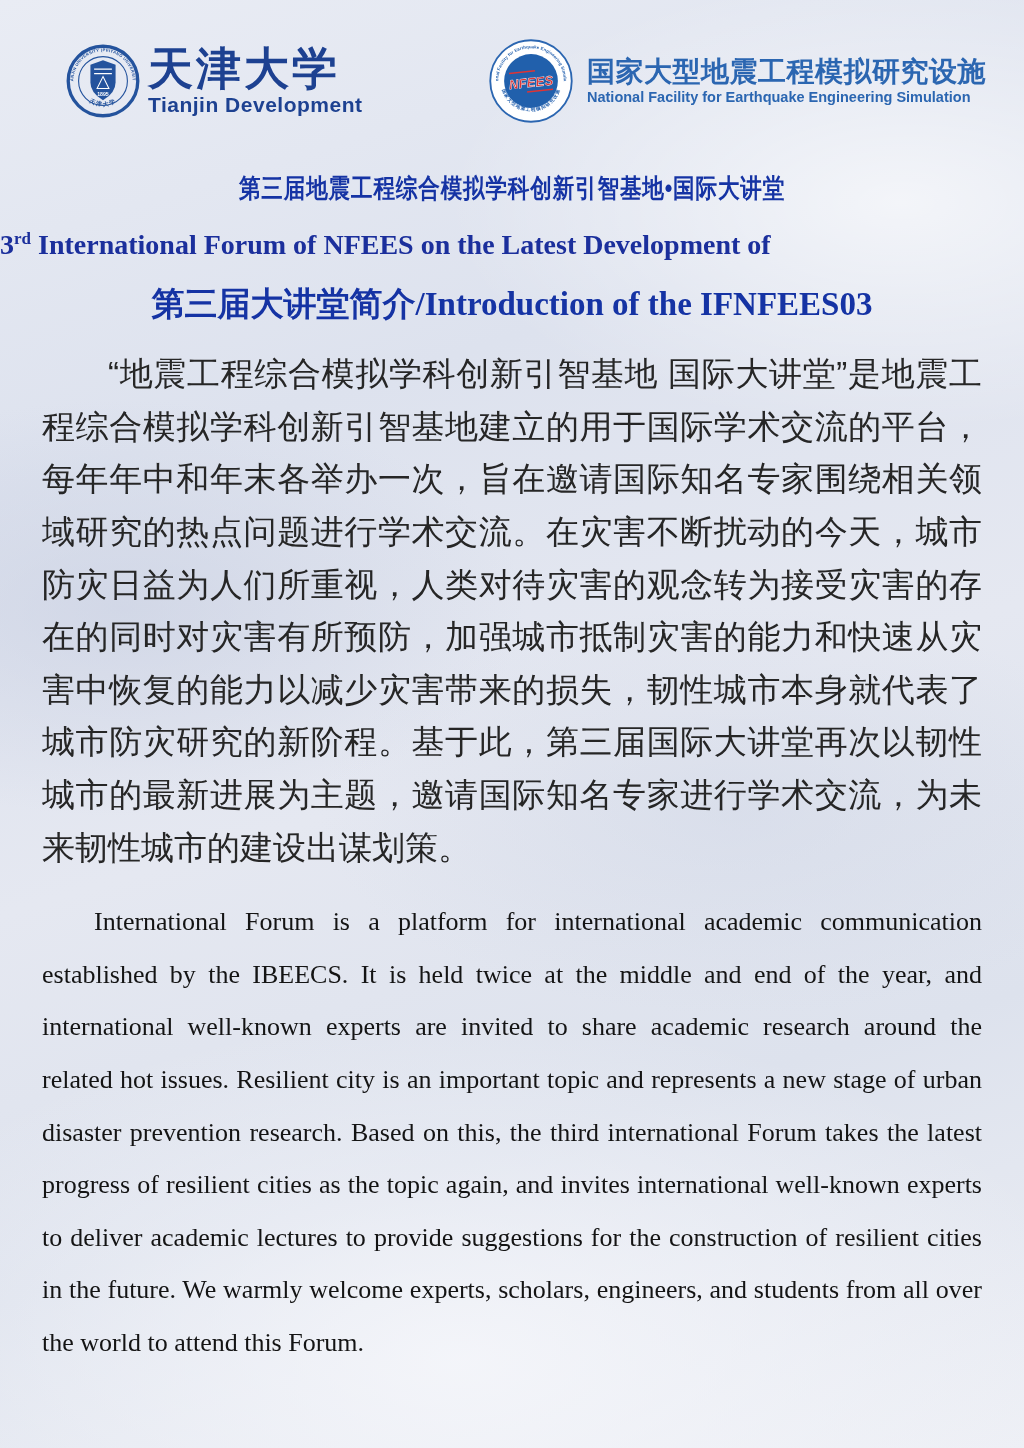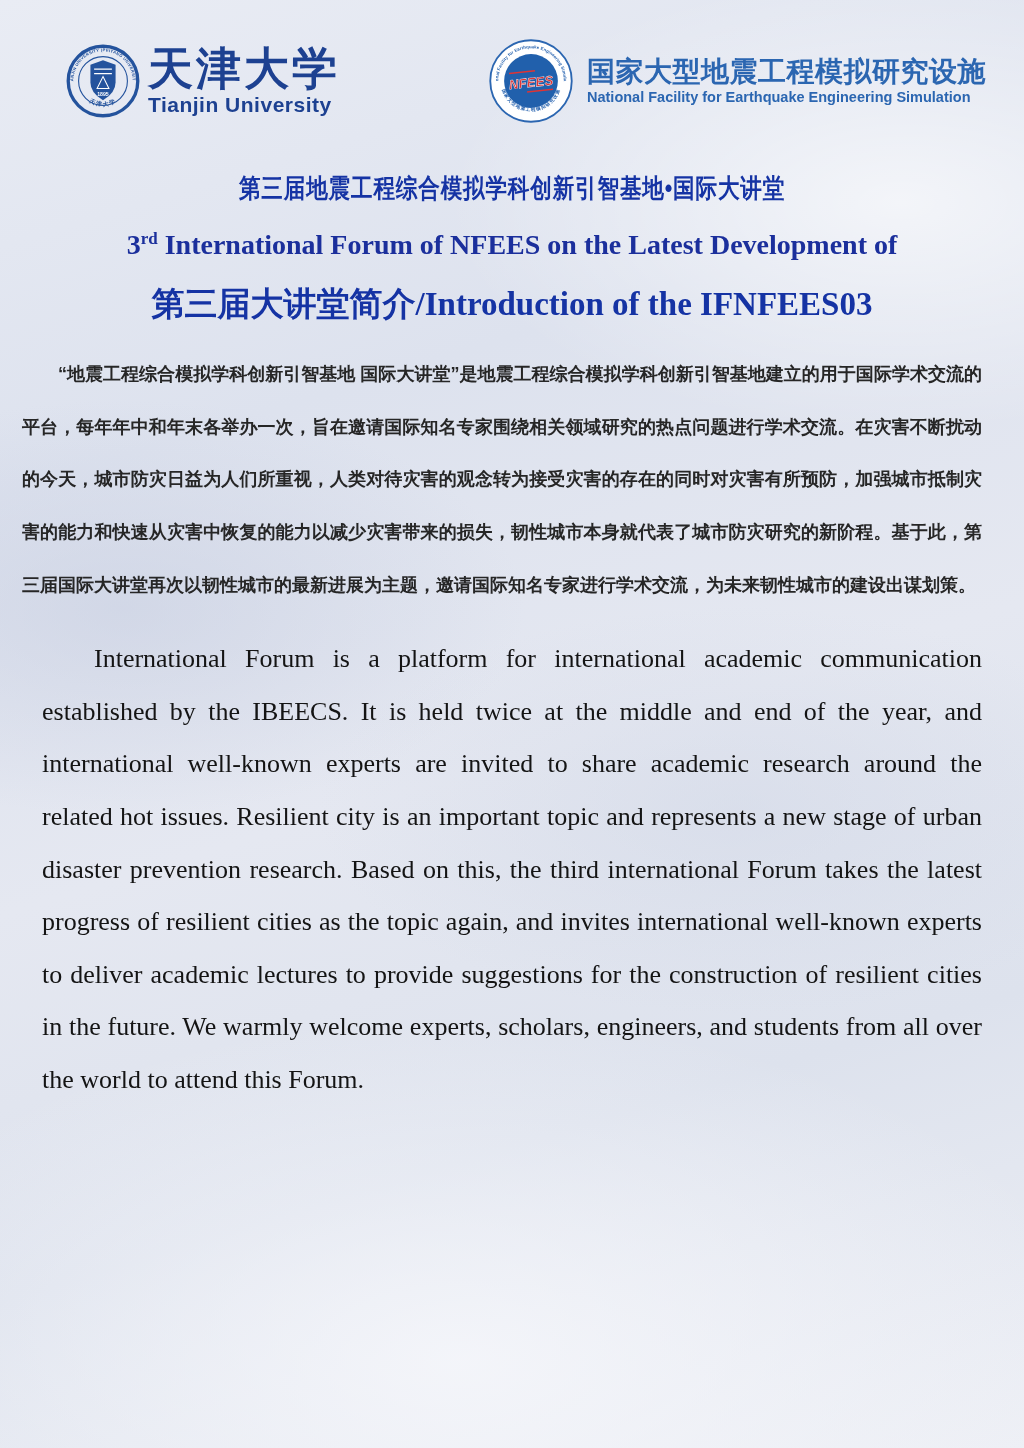--- a/index.html
+++ b/index.html
@@ -74,21 +74,20 @@
   .title-zh-line.second { margin-top: 26px; }
   .condense {
     display: inline-block;
     transform: scaleX(0.83);
     transform-origin: 50% 50%;
     white-space: nowrap;
     letter-spacing: 1px;
   }
   .title-en {
     margin-top: 12px;
-    text-align: center;
     font-family: "Liberation Serif", "DejaVu Serif", serif;
     font-size: 28px;
     font-weight: 700;
     color: #1b2f9c;
     line-height: 46px;
   }
   .title-en sup { font-size: 17px; }
   .section-heading {
     margin-top: 16px;
     text-align: center;
@@ -97,28 +96,27 @@
     color: #1533a4;
     line-height: 40px;
   }
   .section-heading .heading-en {
     font-family: "Liberation Serif", "DejaVu Serif", serif;
     font-weight: 700;
   }
 
   
   .zh-para {
-    margin: 24px 42px 0 22px;
-    font-size: 18px;
+    margin: 24px 42px 0 42px;
+    font-size: 33px;
     line-height: 52.6px;
     color: #262626;
     text-align: justify;
     text-indent: 2em;
     letter-spacing: 0;
-    font-weight: bold;
   }
   .en-para {
     margin: 22px 42px 0 42px;
     font-family: "Liberation Serif", "DejaVu Serif", serif;
     font-size: 26px;
     line-height: 52.6px;
     color: #141414;
     text-align: justify;
     text-indent: 52px;
   }
@@ -144,21 +142,21 @@
         <text font-size="8" fill="#24539d" font-weight="700" letter-spacing="2">
           <textPath href="#tu-arc-bottom" startOffset="50%" text-anchor="middle">天津大学</textPath>
         </text>
         <path d="M50,22 L67,28 L67,52 Q67,66 50,76 Q33,66 33,52 L33,28 Z" fill="#24539d"></path>
         <path d="M38,34 L62,34 M38,40 L62,40" stroke="#ffffff" stroke-width="1.6"></path>
         <path d="M50,44 L58,60 L42,60 Z" fill="none" stroke="#ffffff" stroke-width="1.4"></path>
         <text x="50" y="70" font-size="7" fill="#ffffff" font-weight="700" text-anchor="middle">1895</text>
       </svg>
       <div class="tu-text">
         <div class="tu-zh">天津大学</div>
-        <div class="tu-en">Tianjin University</div>
+        <div class="tu-en">Tianjin Development</div>
       </div>
     </div>
 
     <div class="logo-block">
       <svg class="nfees-badge" viewBox="0 0 100 100">
         <circle cx="50" cy="50" r="48.5" fill="#ffffff" stroke="#2b66b1" stroke-width="2.2"></circle>
         <circle cx="50" cy="50" r="32" fill="#2160ac"></circle>
         <defs>
           <path id="nf-arc-top" d="M 11,50 A 39,39 0 0 1 89,50"></path>
           <path id="nf-arc-bottom" d="M 14,50 A 36,36 0 0 0 86,50"></path>

